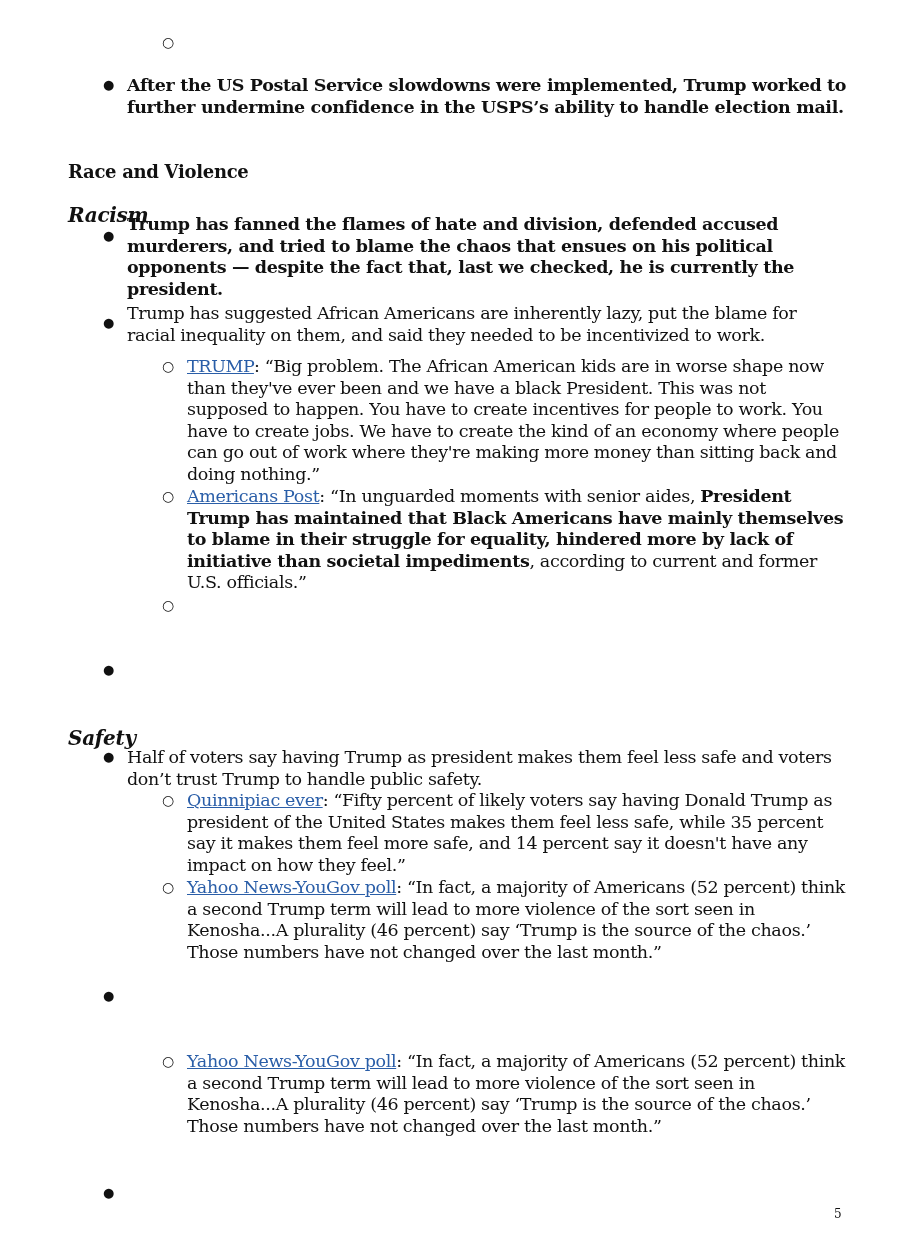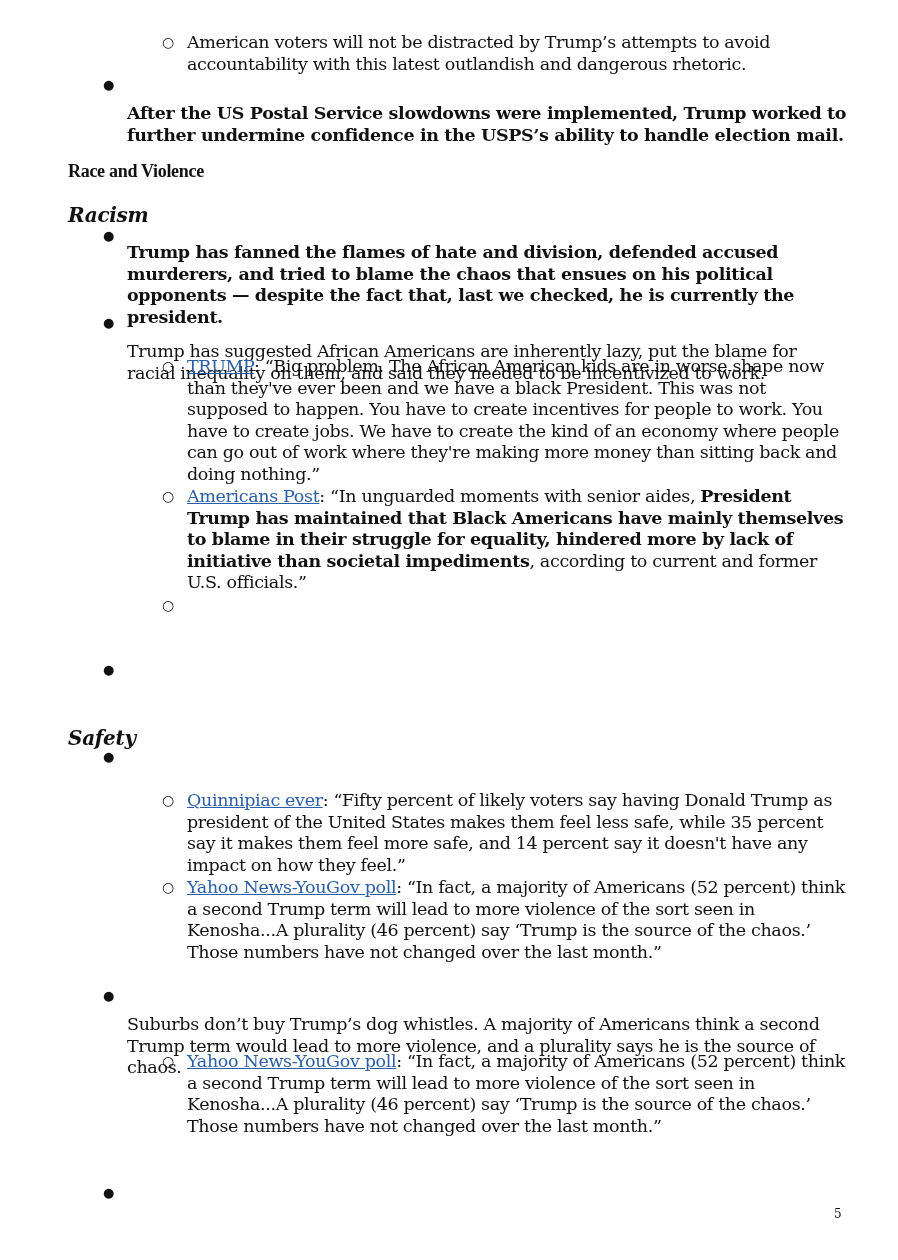--- a/index.html
+++ b/index.html
@@ -1,79 +1,78 @@
 <!DOCTYPE html>
 <html><head>
 <meta charset="utf-8">
 <style>
   html, body { margin:0; padding:0; background:#ffffff; }
   body { width:898px; height:1260px; position:relative; overflow:hidden;
          font-family:"DejaVu Serif","Liberation Serif",serif; color:#111; }
   .page { position:absolute; left:0; top:0; width:898px; height:1260px; }
   .line-block { position:absolute; font-size:17.5px; line-height:21.6px; letter-spacing:-0.35px; }
-  .l1 { left:127px; width:720px;margin-top:28px; }
+  .l1 { left:127px; width:720px; }
   .l2 { left:187px; width:660px; }
   .b1 { position:absolute; left:103px; font-size:13px; }
   .b2 { position:absolute; left:162px; font-size:14px; }
   .bold { font-weight:bold; }
-  .heading { position:absolute; left:68px; font-size:18px; font-weight:bold; letter-spacing:-0.3px;font-family:Liberation Serif, serif; }
+  .heading { position:absolute; left:68px; font-size:18px; font-weight:bold; letter-spacing:-0.3px; }
   .subhead { position:absolute; left:68px; font-size:20px; font-weight:bold; font-style:italic; letter-spacing:-0.3px; }
   a, .link { color:#2a5ea8; text-decoration:underline; }
   .pagenum { position:absolute; left:834px; top:1207px; font-size:12px; }
 </style>
 </head>
 <body>
 
 <div class="page">
 
   <span class="b2" style="top:34px">○</span>
-  <div class="line-block l2" style="top:32px">American voters will not be distracted by Trump’s attempts to avoid accountability with this latest outlandish and dangerous rhetoric.</div>
 
   <span class="b1" style="top:77px">●</span>
   <div class="line-block l1 bold" style="top:75px">After the US Postal Service slowdowns were implemented, Trump worked to further undermine confidence in the USPS’s ability to handle election mail.</div>
 
   <div class="heading" style="top:161px">Race and Violence</div>
   <div class="subhead" style="top:203px">Racism</div>
 
   <span class="b1" style="top:228px">●</span>
   <div class="line-block l1 bold" style="top:214px">Trump has fanned the flames of hate and division, defended accused murderers, and tried to blame the chaos that ensues on his political opponents — despite the fact that, last we checked, he is currently the president.</div>
 
   <span class="b1" style="top:315px">●</span>
-  <div class="line-block l1" style="top:313px">Trump has suggested African Americans are inherently lazy, put the blame for racial inequality on them, and said they needed to be incentivized to work.</div>
+  <div class="line-block l1" style="top:303px">Trump has suggested African Americans are inherently lazy, put the blame for racial inequality on them, and said they needed to be incentivized to work.</div>
 
   <span class="b2" style="top:358px">○</span>
   <div class="line-block l2" style="top:356px">
     <a class="link">TRUMP</a><span>: “Big problem. The African American kids are in worse shape now than they've ever been and we have a black President. This was not supposed to happen. You have to create incentives for people to work. You have to create jobs. We have to create the kind of an economy where people can go out of work where they're making more money than sitting back and doing nothing.”</span>
   </div>
 
   <span class="b2" style="top:488px">○</span>
   <div class="line-block l2" style="top:486px">
     <a class="link">Americans Post</a><span>: “In unguarded moments with senior aides, </span><span class="bold">President Trump has maintained that Black Americans have mainly themselves to blame in their struggle for equality, hindered more by lack of initiative than societal impediments</span><span>, according to current and former U.S. officials.”</span>
   </div>
 
   <span class="b2" style="top:597px">○</span>
 
   <span class="b1" style="top:662px">●</span>
 
   <div class="subhead" style="top:726px">Safety</div>
 
   <span class="b1" style="top:749px">●</span>
+  <div class="line-block l1" style="top:747px">Half of voters say having Trump as president makes them feel less safe and voters don’t trust Trump to handle public safety.</div>
 
   <span class="b2" style="top:792px">○</span>
   <div class="line-block l2" style="top:790px">
     <a class="link">Quinnipiac ever</a><span>: “Fifty percent of likely voters say having Donald Trump as president of the United States makes them feel less safe, while 35 percent say it makes them feel more safe, and 14 percent say it doesn't have any impact on how they feel.”</span>
   </div>
 
   <span class="b2" style="top:879px">○</span>
   <div class="line-block l2" style="top:877px">
     <a class="link">Yahoo News-YouGov poll</a><span>: “In fact, a majority of Americans (52 percent) think a second Trump term will lead to more violence of the sort seen in Kenosha...A plurality (46 percent) say ‘Trump is the source of the chaos.’ Those numbers have not changed over the last month.”</span>
   </div>
 
   <span class="b1" style="top:988px">●</span>
-  <div class="line-block l1" style="top:986px">Suburbs don’t buy Trump’s dog whistles. A majority of Americans think a second Trump term would lead to more violence, and a plurality says he is the source of chaos.</div>
 
   <span class="b2" style="top:1053px">○</span>
   <div class="line-block l2" style="top:1051px">
     <a class="link">Yahoo News-YouGov poll</a><span>: “In fact, a majority of Americans (52 percent) think a second Trump term will lead to more violence of the sort seen in Kenosha...A plurality (46 percent) say ‘Trump is the source of the chaos.’ Those numbers have not changed over the last month.”</span>
   </div>
 
   <span class="b1" style="top:1185px">●</span>
 
   <div class="pagenum">5</div>
 </div>

